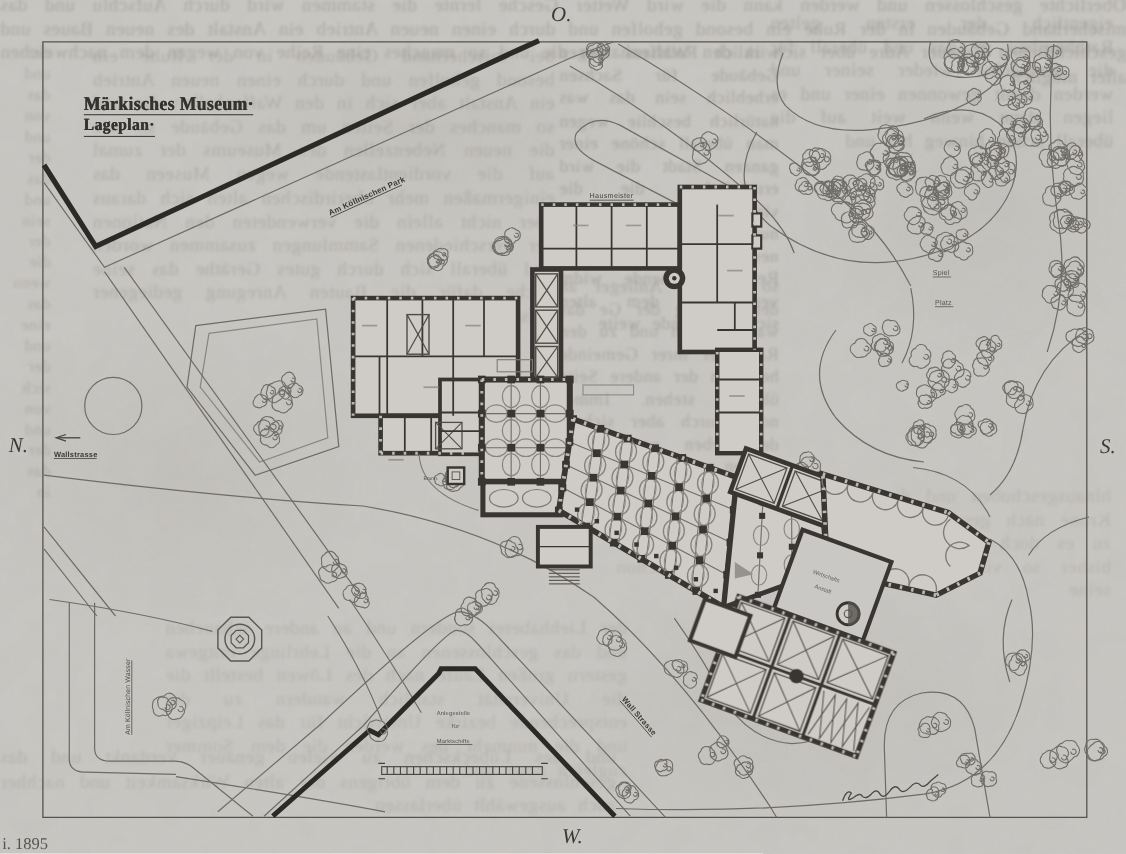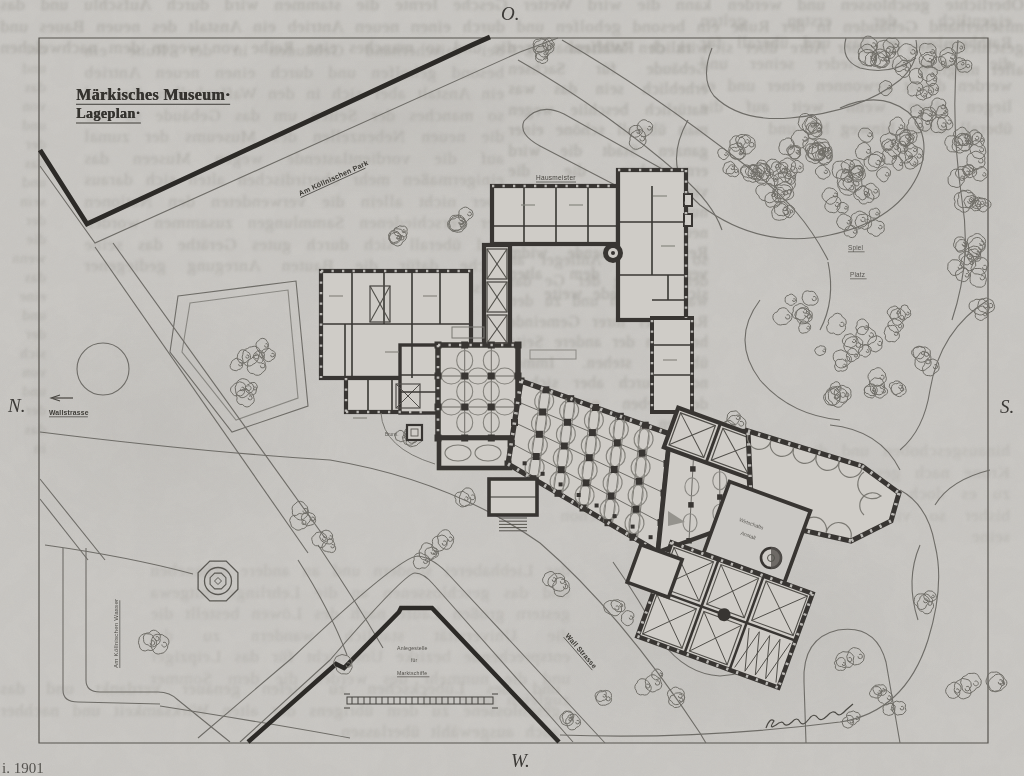--- a/index.html
+++ b/index.html
@@ -828,14 +828,14 @@
 <line x1="353" y1="418" x2="367" y2="418" stroke="#84827c" stroke-width="1.6" opacity="0.7"></line>
 <line x1="663" y1="360" x2="677" y2="360" stroke="#84827c" stroke-width="1.6" opacity="0.7"></line>
 </g>
 
   </svg>
   <div class="ttl"><span class="t1">Märkisches Museum·</span><br><span class="t2">Lageplan·</span></div>
   <div class="cmp" style="left:501px;top:3px;">O.</div>
   <div class="cmp" style="left:8px;top:395px;">N.</div>
   <div class="cmp" style="left:1000px;top:396px;">S.</div>
   <div class="cmp" style="left:511px;top:750px;">W.</div>
-  <div style="position:absolute;left:2px;top:760px;font-size:15px;color:#55534f;">i. 1901</div>
+  <div style="position:absolute;left:2px;top:760px;font-size:15px;color:#55534f;">i. 1895</div>
 </div>
 
 </body></html>

